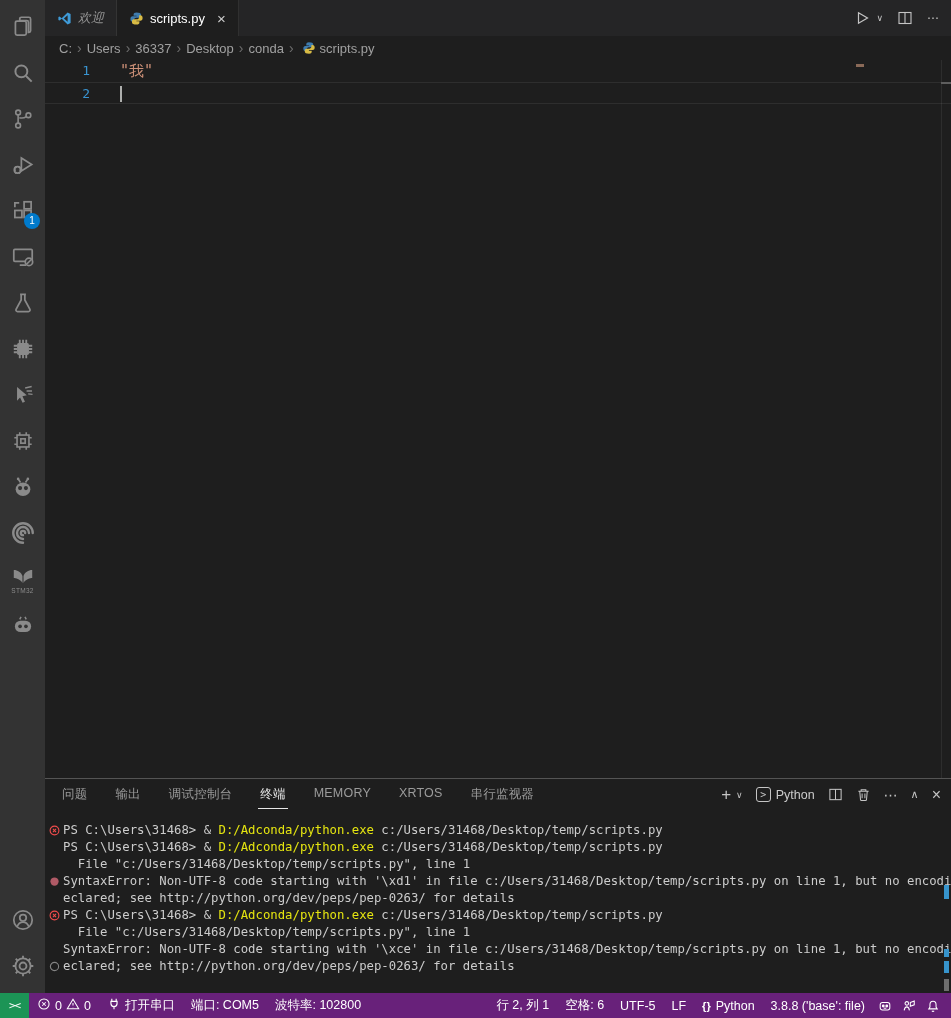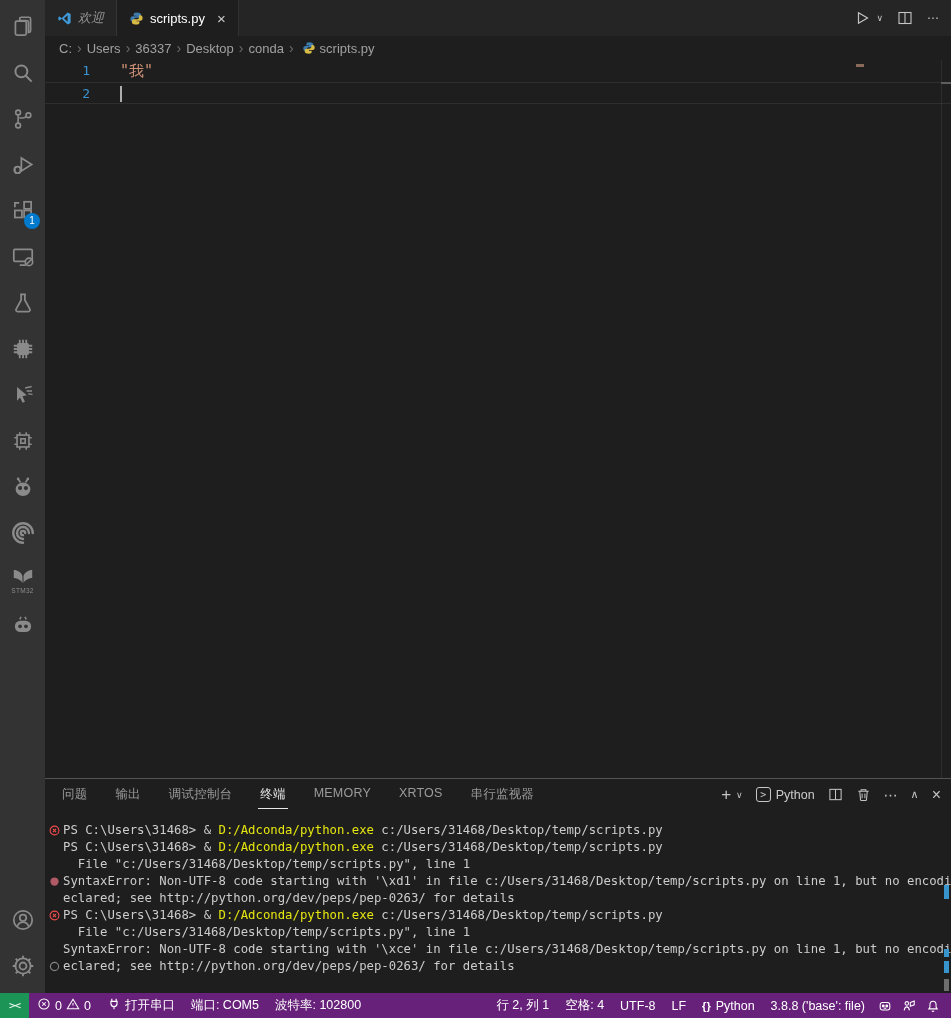--- a/index.html
+++ b/index.html
@@ -396,22 +396,22 @@
         <span><svg viewBox="0 0 16 16" fill="none" stroke="#ffffff" stroke-width="1.3">
               <path d="M5.5 2v3M10.5 2v3M4.5 5h7v2.5a3.5 3.5 0 0 1-7 0zM8 11v3"></path>
             </svg></span>
         <span>打开串口</span>
       </div>
       <div class="sb-item">端口: COM5</div>
       <div class="sb-item">波特率: 102800</div>
     </div>
     <div class="sb-right">
       <div class="sb-item">行 2, 列 1</div>
-      <div class="sb-item">空格: 4</div>
-      <div class="sb-item">UTF-8</div>
+      <div class="sb-item">空格: 6</div>
+      <div class="sb-item">UTF-5</div>
       <div class="sb-item">LF</div>
       <div class="sb-item">
         <span class="sb-braces">{}</span>
         <span>Python</span>
       </div>
       <div class="sb-item">3.8.8 ('base': file)</div>
       <div class="sb-item sb-icon-only">
           <svg viewBox="0 0 16 16" fill="none" stroke="#ffffff" stroke-width="1.2">
             <rect x="2.5" y="4" width="11" height="8.5" rx="2.5"></rect>
             <circle cx="6" cy="8" r="1" fill="#ffffff"></circle>

